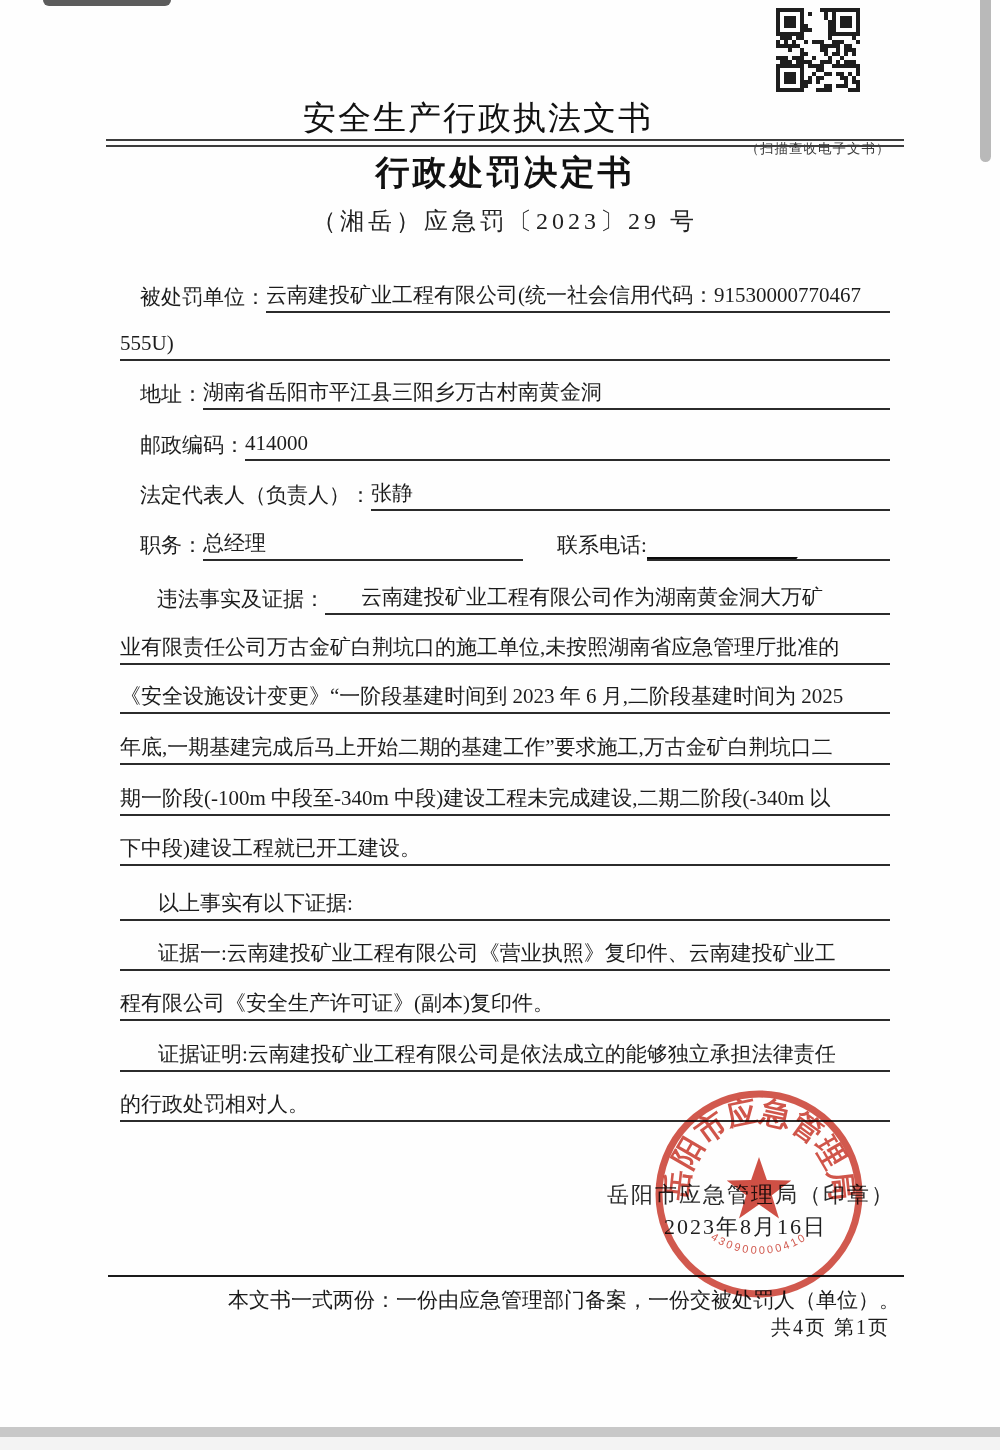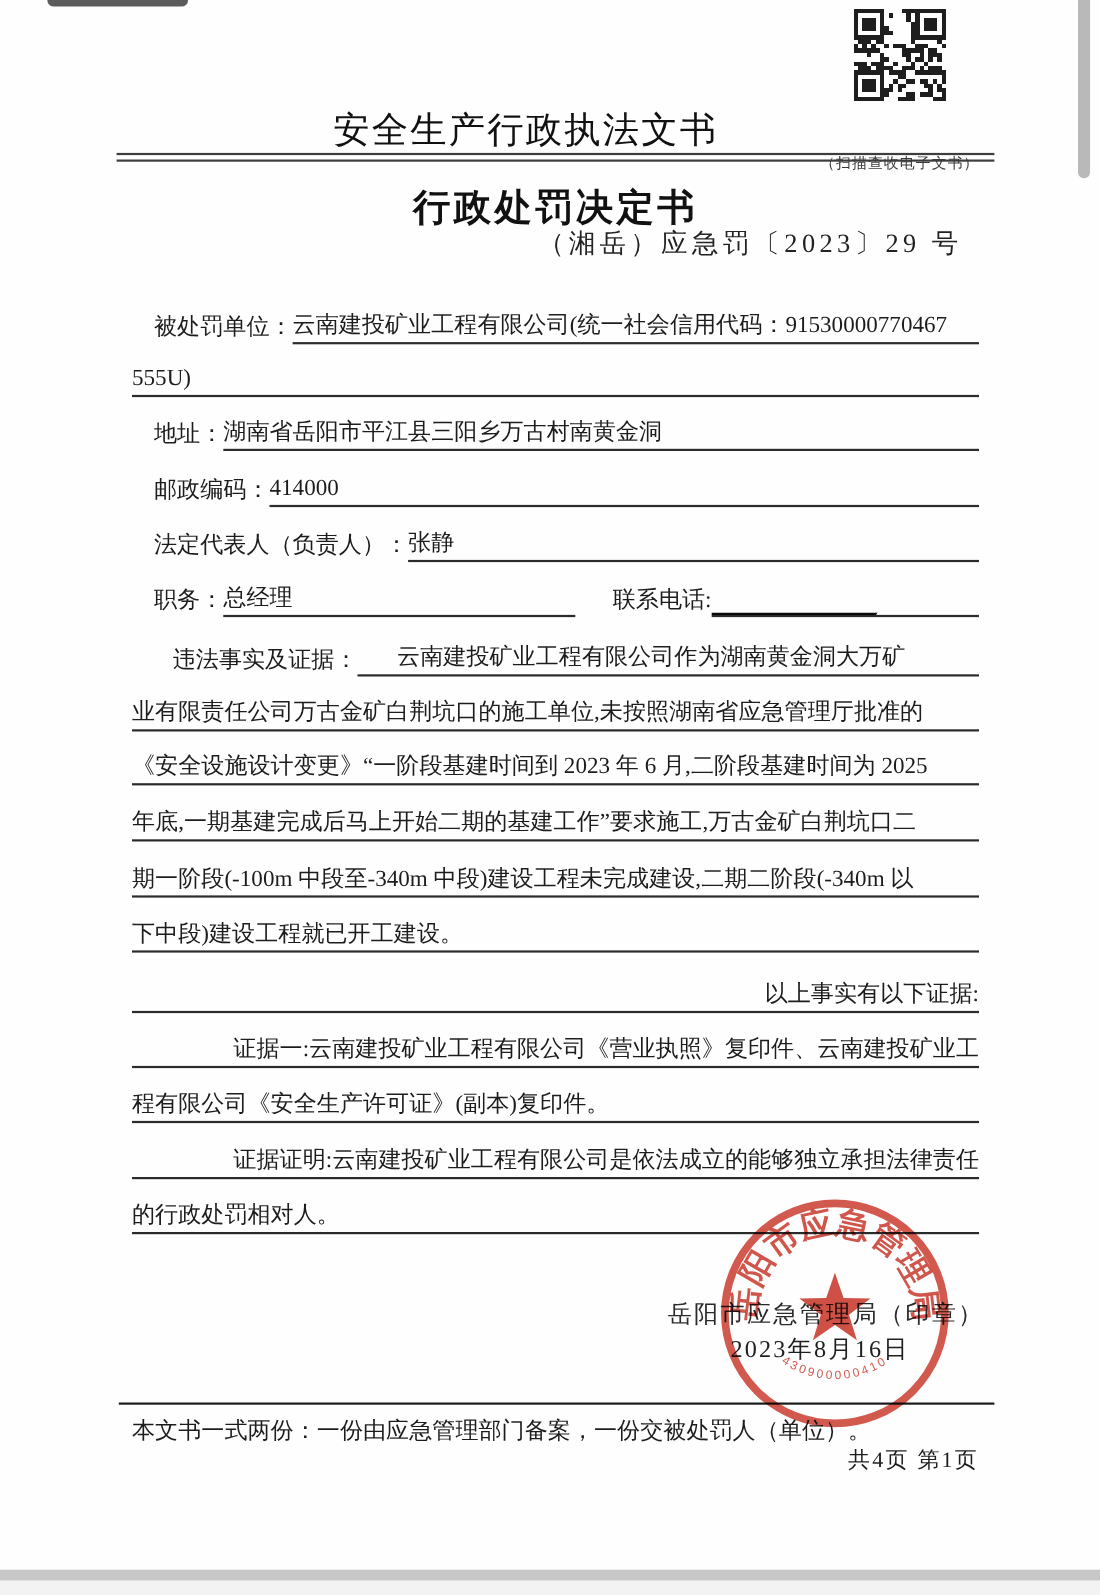--- a/index.html
+++ b/index.html
@@ -11,40 +11,40 @@
   .scroll-thumb{position:absolute;left:980px;top:-8px;width:11px;height:170px;background:#b9b9b9;border-radius:6px;}
   
   .qr-wrap{position:absolute;left:772px;top:8px;width:92px;height:84px;}
   .qr-caption{position:absolute;left:733px;top:94px;width:170px;text-align:center;font-size:13.5px;color:#3a3a3a;letter-spacing:1px;margin-top:46px;}
   
   .header-title{position:absolute;left:108px;top:96px;width:740px;text-align:center;
      font-family:"Liberation Sans","DejaVu Sans",sans-serif;font-weight:normal;font-size:33px;letter-spacing:2px;color:#111;}
   .double-line{position:absolute;left:106px;top:139px;width:798px;height:4px;
      border-top:2px solid #3d3d3d;border-bottom:2px solid #3d3d3d;}
   .doc-title{position:absolute;left:135px;top:150px;width:740px;text-align:center;
-     font-family:"Liberation Sans","DejaVu Sans",sans-serif;font-weight:bold;font-size:34px;letter-spacing:3px;color:#111;margin-top:16px;}
-  .doc-number{position:absolute;left:135px;top:205px;width:740px;text-align:right;
+     font-family:"Liberation Sans","DejaVu Sans",sans-serif;font-weight:bold;font-size:34px;letter-spacing:3px;color:#111;}
+  .doc-number{position:absolute;left:135px;top:205px;width:740px;text-align:center;
      font-size:24px;letter-spacing:4px;color:#222;}
   
   .row{position:absolute;left:120px;width:770px;height:34px;display:flex;align-items:flex-end;
        font-size:21px;line-height:28px;white-space:nowrap;}
   .row .lbl{padding-bottom:2px;margin-left:20px;}
   .row .val{flex:1;border-bottom:2px solid #2b2b2b;padding-bottom:2px;overflow:hidden;}
   .row .val.fixed{flex:none;}
   .row .gap{flex:none;width:14px;}
-  .indent1{padding-left:38px;text-align:right;}
+  .indent1{padding-left:38px;}
   .phone-wrap{position:relative;}
   .redact{position:absolute;left:-3px;bottom:-7px;width:156px;height:33px;background:#0b0b0b;border-radius:16px;transform:rotate(-1deg);}
   
   .authority{position:absolute;left:607px;top:1180px;font-size:22px;color:#2a2a2a;letter-spacing:2px;font-family:Liberation Serif, serif;}
   .sign-date{position:absolute;left:664px;top:1212px;font-size:22px;color:#1f1f1f;letter-spacing:2px;text-align:center;}
   .seal{position:absolute;left:651px;top:1086px;width:216px;height:216px;mix-blend-mode:multiply;opacity:0.92;}
   
   .footer-line{position:absolute;left:108px;top:1275px;width:796px;border-top:2.5px solid #1a1a1a;}
-  .footer-note{position:absolute;left:120px;top:1286px;width:780px;font-size:21px;color:#1c1c1c;}
+  .footer-note{position:absolute;left:120px;top:1286px;width:780px;font-size:21px;color:#1c1c1c;text-align:right;}
   .pagination{position:absolute;left:600px;top:1314px;width:290px;text-align:right;font-size:20px;color:#1c1c1c;letter-spacing:2px;}
   .bottom-bar{position:absolute;left:0;top:1427px;width:1000px;height:10px;background:#c8c8c8;}
   .bottom-area{position:absolute;left:0;top:1437px;width:1000px;height:13px;background:#f3f3f3;}
 </style>
 </head>
 <body>
 
 <div class="canvas">
 
   <div class="top-pill"></div>

